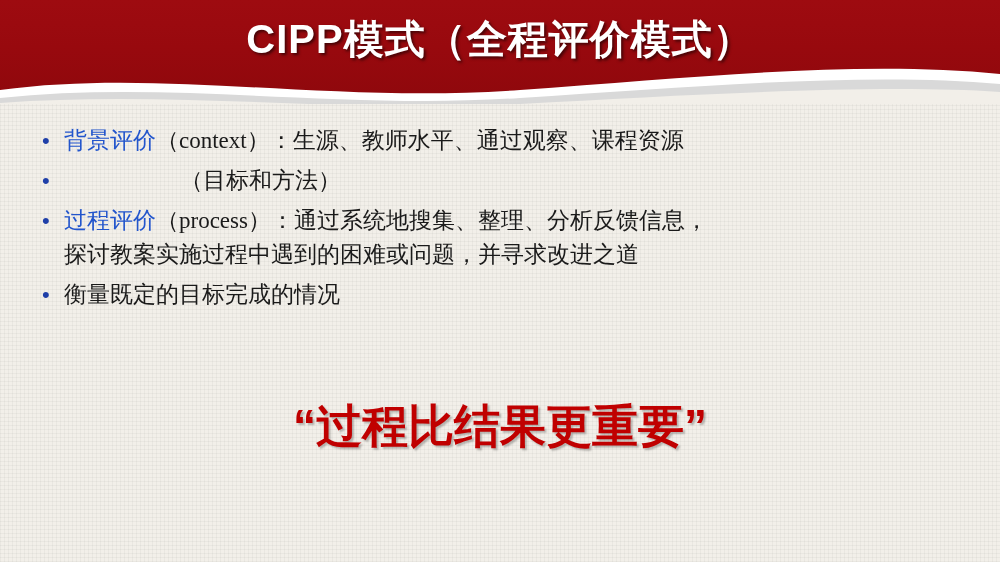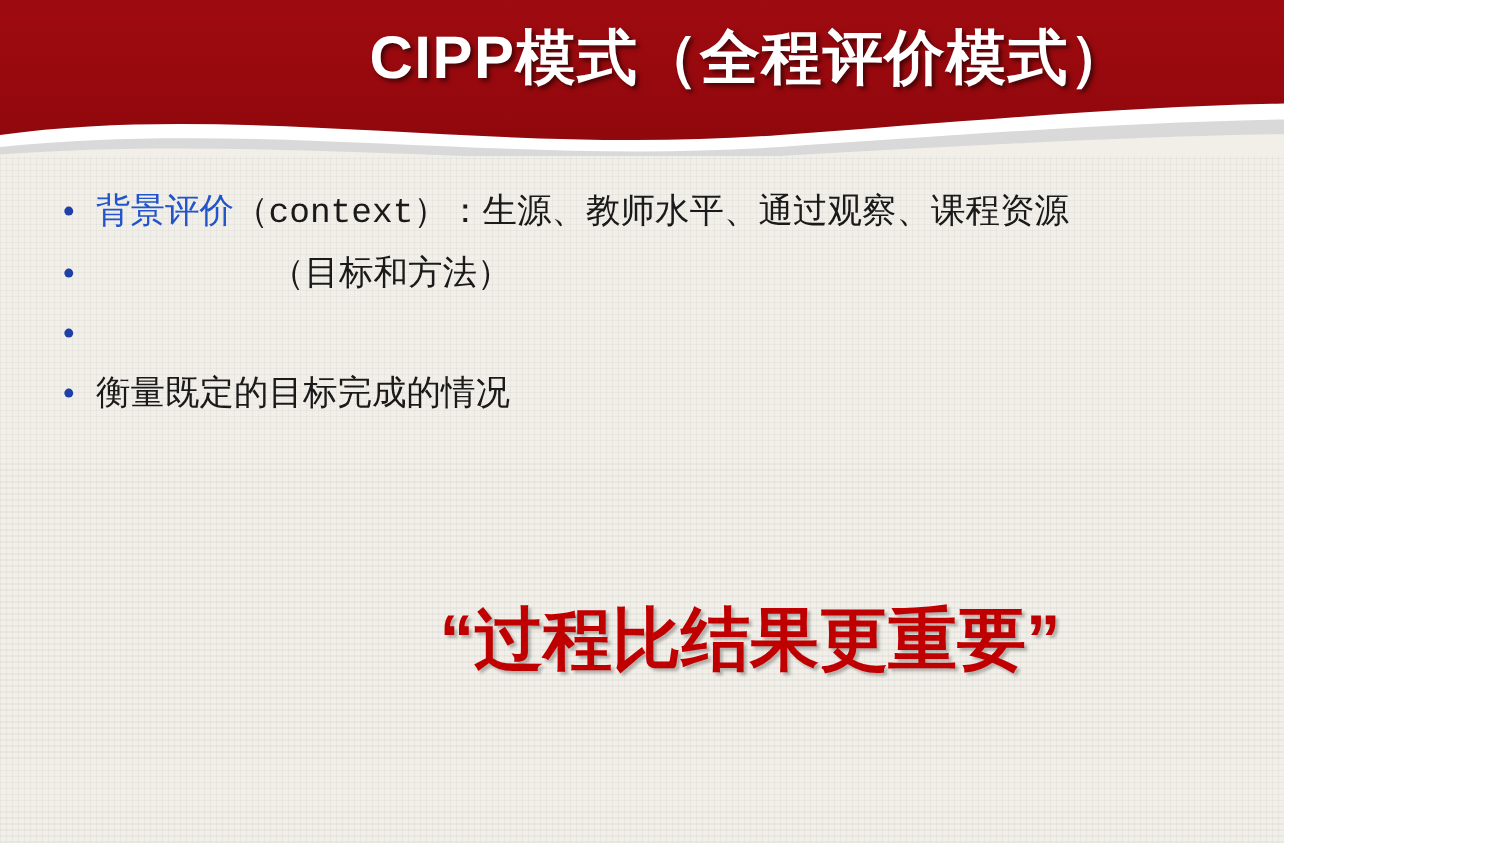--- a/index.html
+++ b/index.html
@@ -7,28 +7,27 @@
     padding: 0;
   }
   body {
     width: 1000px;
     height: 562px;
     overflow: hidden;
     font-family: "Liberation Sans", sans-serif;
   }
   .slide {
     position: relative;
-    width: 836px;
+    width: 1000px;
     height: 562px;
     background-color: #f2efe9;
     background-image:
       repeating-linear-gradient(0deg, rgba(0,0,0,0.035) 0px, rgba(0,0,0,0.035) 1px, rgba(255,255,255,0) 1px, rgba(255,255,255,0) 4px),
       repeating-linear-gradient(90deg, rgba(0,0,0,0.035) 0px, rgba(0,0,0,0.035) 1px, rgba(255,255,255,0) 1px, rgba(255,255,255,0) 4px);
     overflow: hidden;
-    padding-left: 20px;
   }
 
   
   .header {
     position: absolute;
     top: 0;
     left: 0;
     width: 1000px;
     height: 104px;
     background: linear-gradient(180deg, #9e0b10 0%, #98090e 45%, #8e080c 100%);
@@ -82,21 +81,21 @@
     font-size: 23px;
     line-height: 34px;
     color: #1a1a1a;
     font-family: "Liberation Serif", serif;
   }
   .lead {
     color: #2255cc;
     font-family: "Liberation Serif", serif;
   }
   .mono {
-    font-family: Liberation Mono, monospace;
+    font-family: Liberation Serif, serif;
     letter-spacing: 0px;
   }
   .indent-line {
     display: block;
     padding-left: 116px;
   }
   .wrap-line {
     display: block;
   }
 
@@ -142,20 +141,24 @@
     <div class="bullet-row">
       <div class="bullet-dot">•</div>
       <div class="bullet-text">
         <span class="indent-line">（目标和方法）</span>
       </div>
     </div>
 
     <div class="bullet-row">
       <div class="bullet-dot">•</div>
       <div class="bullet-text">
+        <span class="wrap-line">
+          <span class="lead">过程评价</span><span class="mono">（process）：</span><span>通过系统地搜集、整理、分析反馈信息，</span>
+        </span>
+        <span class="wrap-line">探讨教案实施过程中遇到的困难或问题，并寻求改进之道</span>
       </div>
     </div>
 
     <div class="bullet-row">
       <div class="bullet-dot">•</div>
       <div class="bullet-text">
         <span class="wrap-line">衡量既定的目标完成的情况</span>
       </div>
     </div>
 

